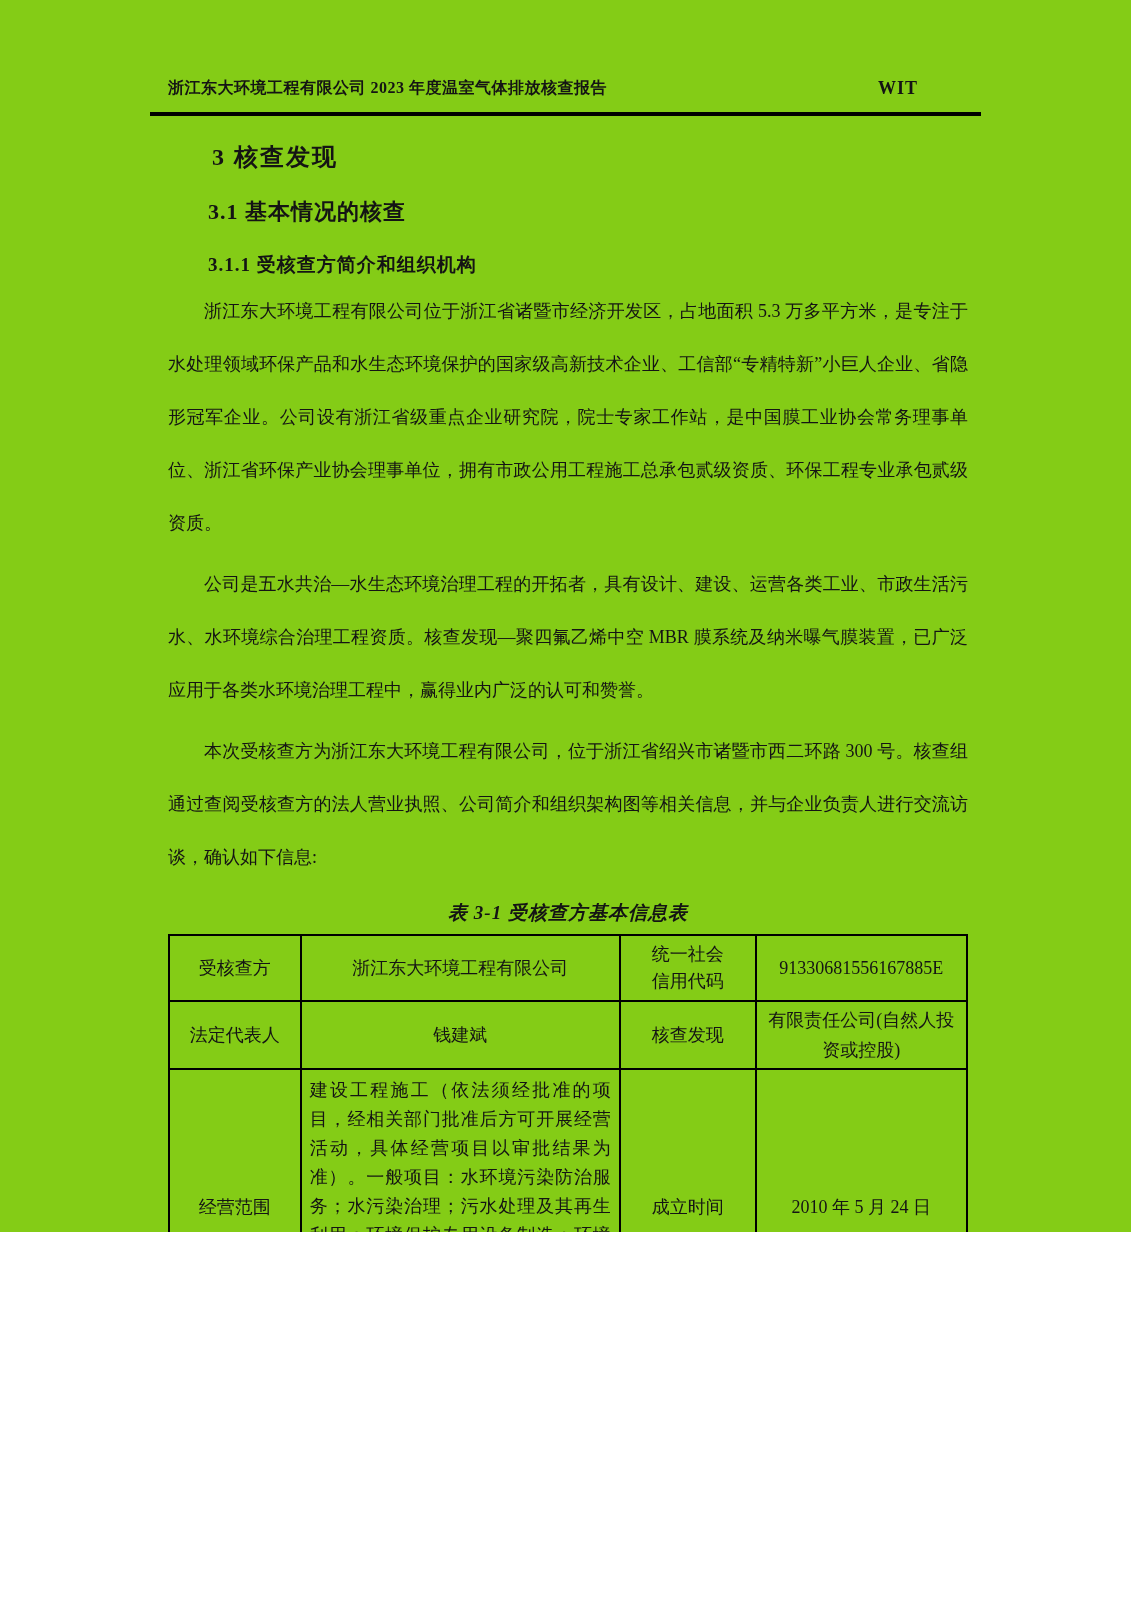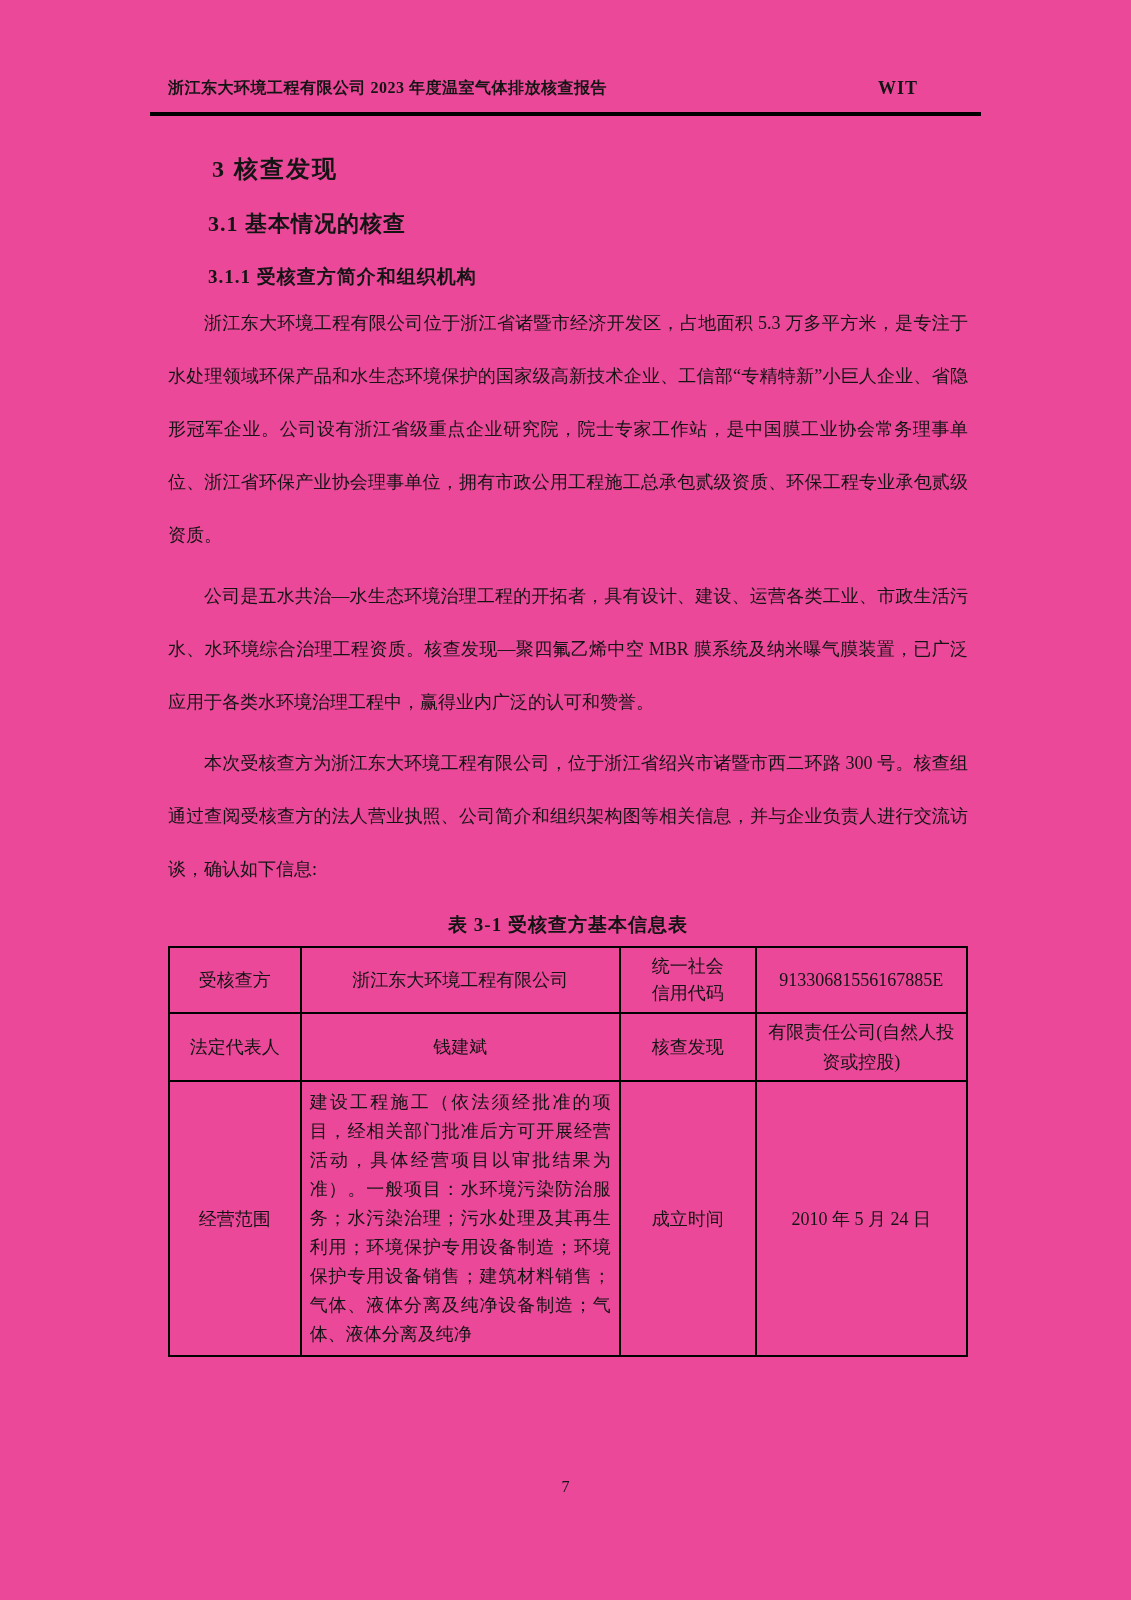--- a/index.html
+++ b/index.html
@@ -1,51 +1,51 @@
 <!DOCTYPE html>
 <html><head>
 <meta charset="utf-8">
 <style>
   html,body{margin:0;padding:0;background:#ffffff;}
   .page{
     position:relative;
-    width:1131px;height:1600px;
-    background:#ec4899;
+    width:1131px;height:1232px;
+    background:#84cc16;
     color:#141414;
     font-family:"Liberation Serif","DejaVu Serif",serif;
     overflow:hidden;
   }
   
   .page-header{
     position:absolute;top:78px;left:150px;width:831px;
     border-bottom:4px solid #000;
     padding:0 63px 13px 18px;
     box-sizing:border-box;
     display:flex;justify-content:space-between;align-items:flex-end;
   }
   .header-title{font-size:16px;font-weight:bold;letter-spacing:.5px;}
   .header-logo{font-size:18px;font-weight:bold;letter-spacing:1px;}
   
   .content{
-    position:absolute;top:120px;left:168px;width:800px;
+    position:absolute;top:108px;left:168px;width:800px;
   }
   .h1{font-size:24px;font-weight:bold;margin:33px 0 0 44px;letter-spacing:2px;}
   .h2{font-size:22px;font-weight:bold;margin:24px 0 0 40px;letter-spacing:1px;}
   .h3{font-size:19px;font-weight:bold;margin:25px 0 0 40px;letter-spacing:1px;}
   .para{
     font-size:18px;line-height:53px;
     text-align:justify;text-justify:inter-ideograph;
     text-indent:2em;
     margin:8px 0 0 0;
   }
   .para.first{margin-top:7px;}
   
   .table-title{
     font-size:19px;font-weight:bold;text-align:center;
-    margin:16px 0 0 0;letter-spacing:1px;
+    margin:16px 0 0 0;letter-spacing:1px;font-style:italic;
   }
   table.info{
     width:100%;border-collapse:collapse;margin-top:8px;
     font-size:18px;
   }
   table.info td{
     border:2px solid #000;
     padding:3px 8px;
     text-align:center;vertical-align:middle;
     line-height:30px;

